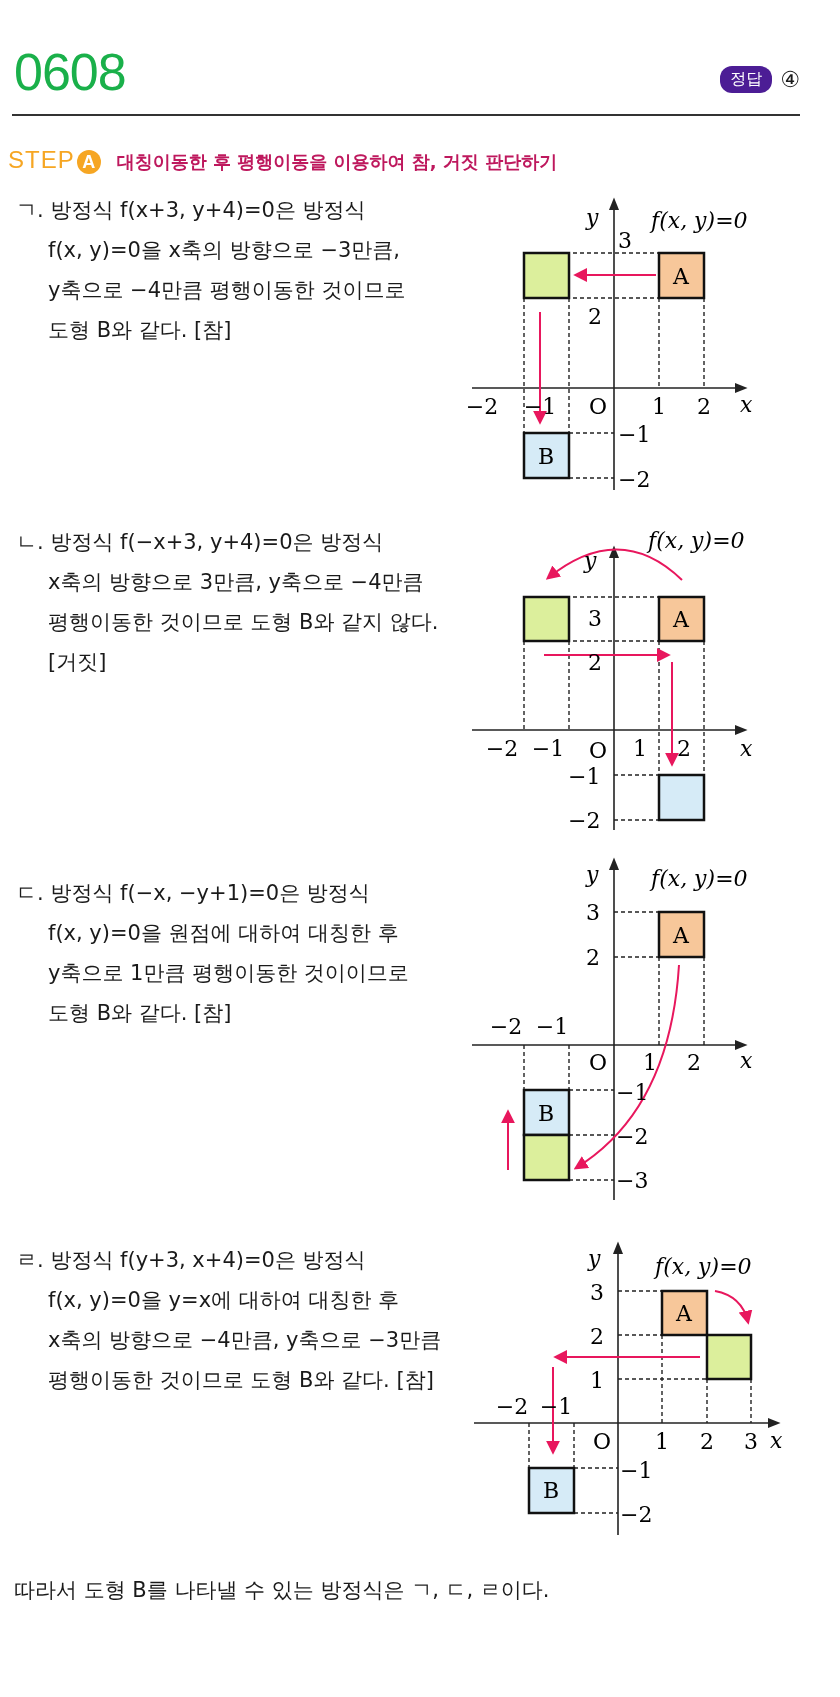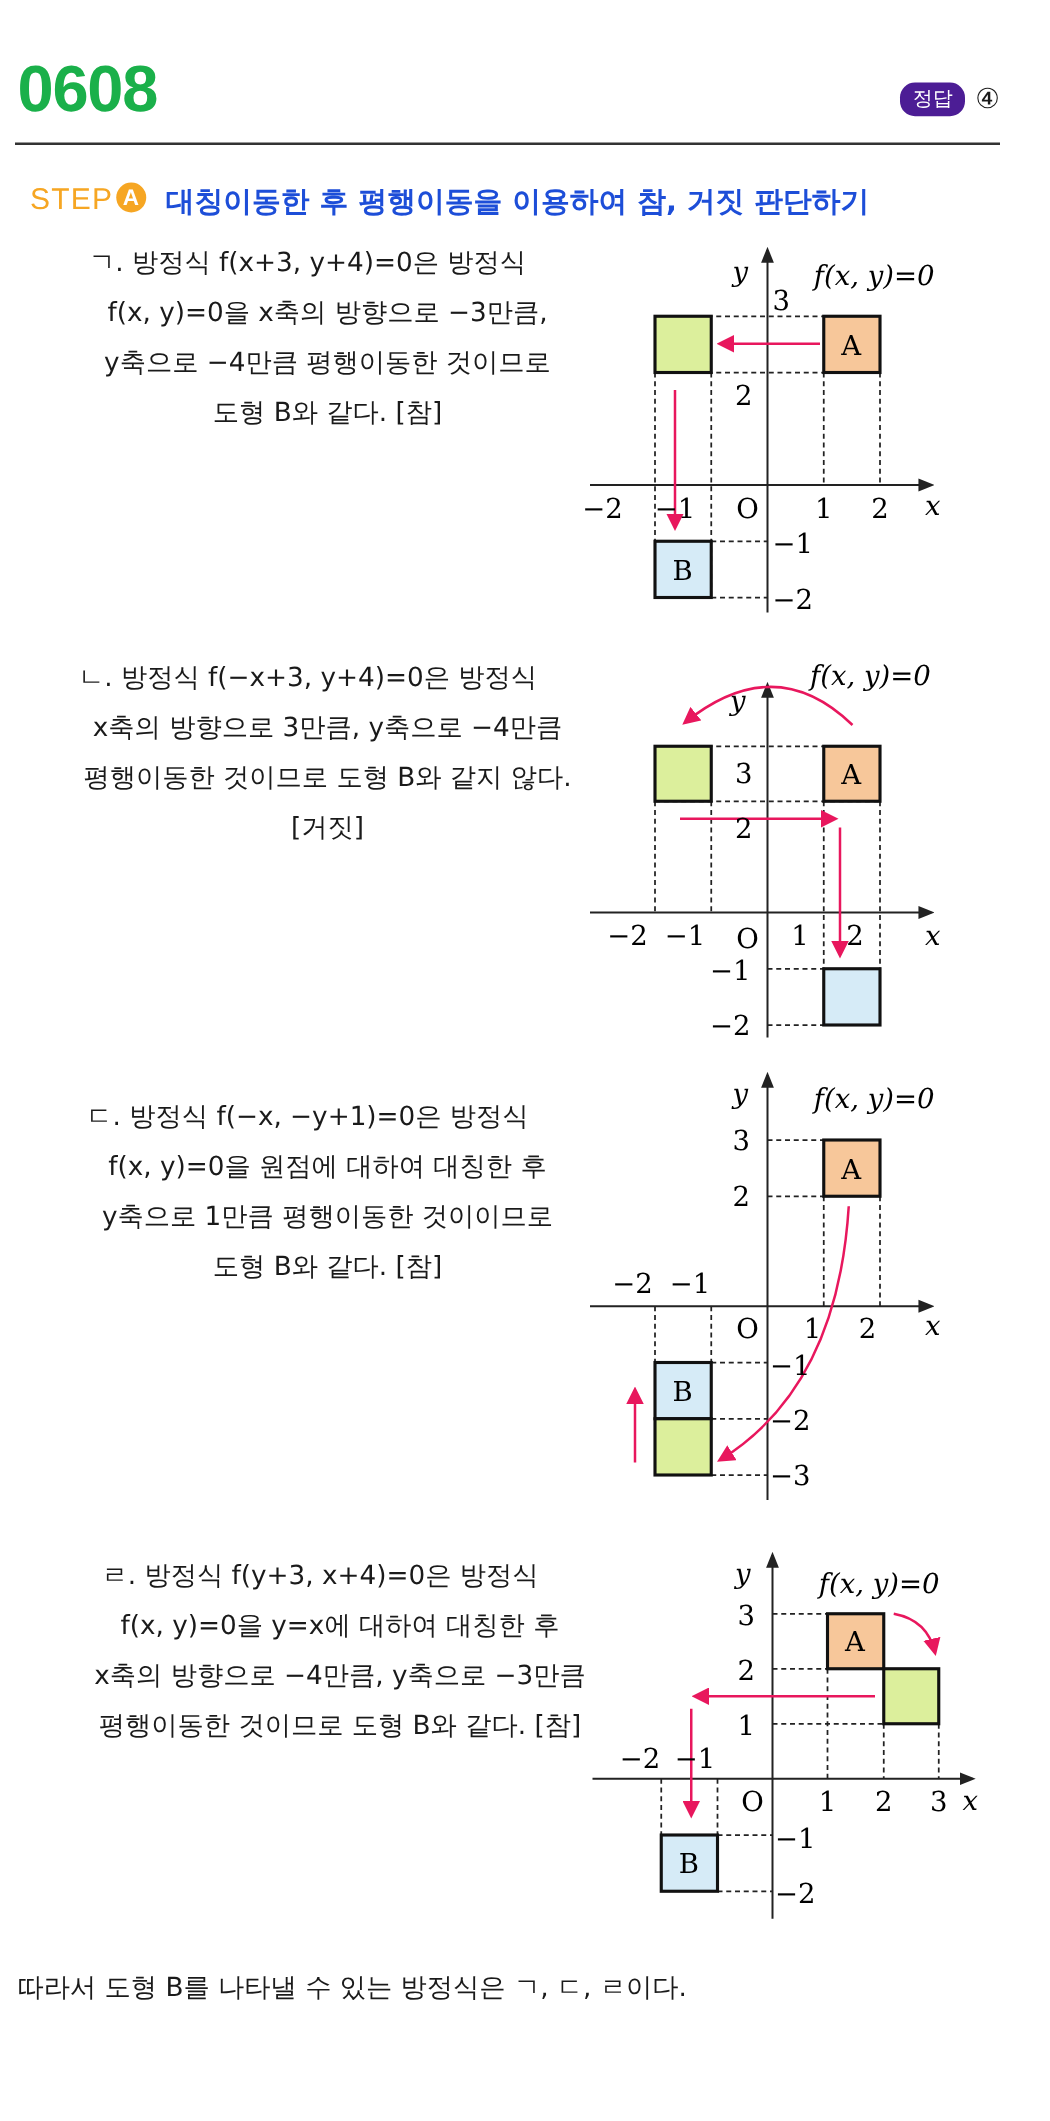--- a/index.html
+++ b/index.html
@@ -2,39 +2,39 @@
 <html><head>
 <meta charset="utf-8">
 <style>
   html, body { margin: 0; padding: 0; }
   body {
     width: 840px; height: 1697px; background: #ffffff; position: relative; overflow: hidden;
     font-family: "DejaVu Sans", sans-serif; color: #1a1a1a;
   }
   .problem-number {
     position: absolute; left: 14px; top: 46px; font-family: "Liberation Sans", sans-serif;
-    font-size: 52px; font-weight: bold; color: #1ab04a; letter-spacing: -1px; line-height: 1;
+    font-size: 52px; font-weight: normal; color: #1ab04a; letter-spacing: -1px; line-height: 1;
   }
   .answer-wrap { position: absolute; right: 40px; top: 66px; display: flex; align-items: center; gap: 8px; }
   .answer-badge {
     background: #4c1d95; color: #fff; font-size: 16px; padding: 3px 10px; border-radius: 12px;
     font-family: "DejaVu Sans", sans-serif;
   }
   .answer-value { font-size: 22px; color: #1a1a1a; font-family: "DejaVu Sans", sans-serif; }
   .rule { position: absolute; left: 12px; top: 114px; width: 788px; height: 2px; background: #333; }
-  .step { position: absolute; left: 24px; top: 146px; display: flex; align-items: flex-start; }
+  .step { position: absolute; left: 8px; top: 146px; display: flex; align-items: flex-end; }
   .step-label { font-family: "Liberation Sans", sans-serif; font-size: 24px; color: #f6a623; letter-spacing: 1px; }
   .step-circle {
     width: 24px; height: 24px; border-radius: 50%; background: #f6a623; color: #fff;
     font-family: "Liberation Sans", sans-serif; font-weight: bold; font-size: 18px;
     display: flex; align-items: center; justify-content: center; margin-left: 2px;
   }
-  .step-title { margin-left: 16px; font-size: 23px; font-weight: bold; color: #1d4ed8; }
+  .step-title { margin-left: 16px; font-size: 18px; font-weight: bold; color: #be185d; }
   .item { position: absolute; left: 16px; width: 460px; font-size: 21px; line-height: 40px; }
-  .item .line { white-space: nowrap; text-align: center; }
+  .item .line { white-space: nowrap; }
   .item .indent { padding-left: 32px; }
   .conclusion { position: absolute; left: 14px; top: 1576px; font-size: 21px; }
   svg.graph { position: absolute; left: 460px; overflow: visible; }
   svg text { font-family: "DejaVu Serif", serif; }
 </style>
 </head>
 <body>
 
 <div class="problem-number">0608</div>
 <div class="answer-wrap">

